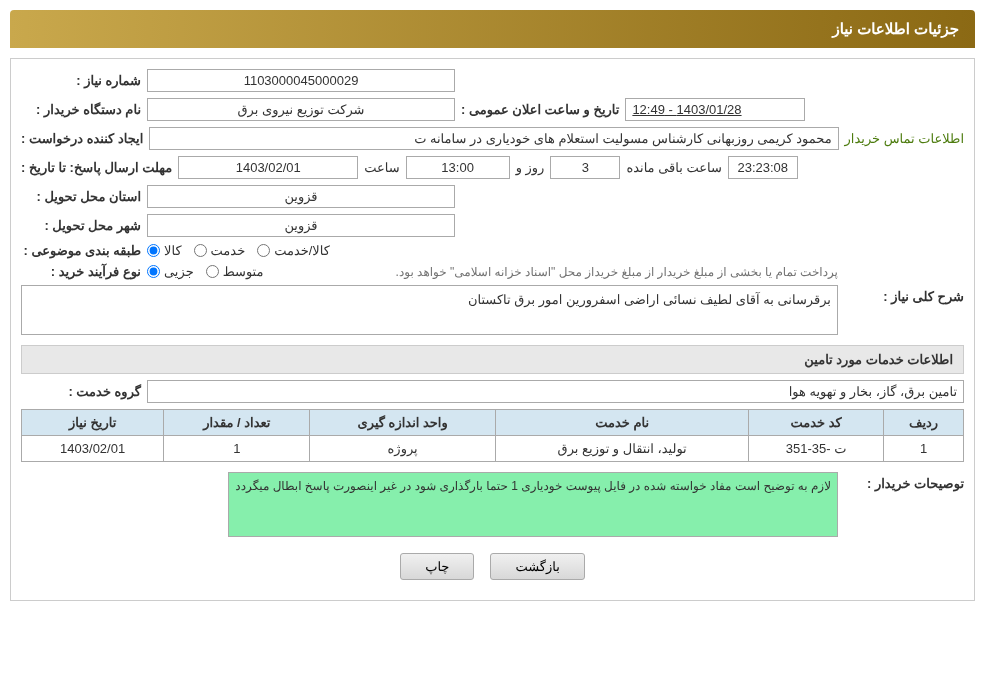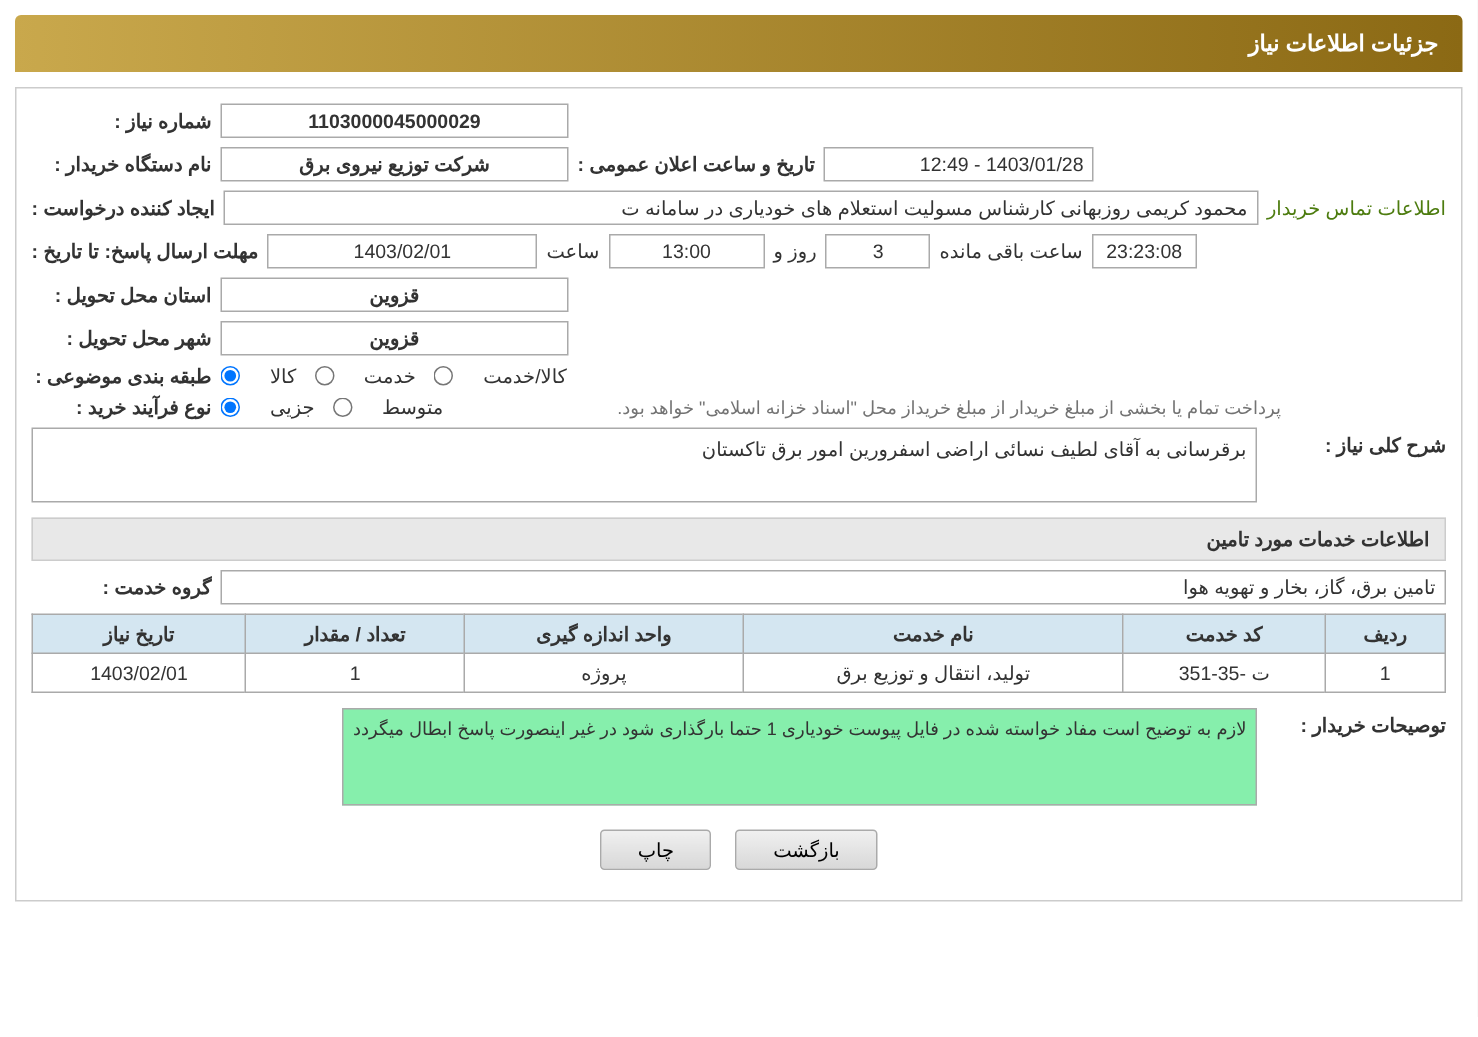--- a/index.html
+++ b/index.html
@@ -46,21 +46,21 @@
       text-align: right;
       color: #333;
     }
     .form-field {
       border: 1px solid #aaa;
       background: #fff;
       padding: 3px 6px;
       min-height: 22px;
       text-align: right;
     }
-    .field-wide { width: 232px; font-weight: bold; }
+    .field-wide { width: 308px; }
     .field-medium { width: 180px; }
     .field-small { width: 104px; }
     .field-xsmall { width: 70px; }
     .section-header {
       background: #e8e8e8;
       border: 1px solid #ccc;
       padding: 6px 10px;
       font-weight: bold;
       text-align: right;
       margin: 10px 0 6px 0;
@@ -73,21 +73,21 @@
     }
     .radio-group {
       display: flex;
       gap: 12px;
       align-items: center;
       direction: rtl;
     }
     .radio-item {
       display: flex;
       align-items: center;
-      gap: 20px;
+      gap: 4px;
     }
     .description-box {
       border: 1px solid #aaa;
       min-height: 50px;
       padding: 6px;
       text-align: right;
       background: #fff;
       width: 100%;
       direction: rtl;
     }
@@ -155,21 +155,21 @@
   </div>
 
   <div class="content-area watermark-area">
 
     <div class="form-row">
       <div class="form-field field-wide" style="text-align:center;">1103000045000029</div>
       <div class="form-label">شماره نیاز :</div>
     </div>
 
     <div class="form-row">
-      <div class="form-field field-medium" style="text-align:right;">1403/01/28 - 12:49</div>
+      <div class="form-field field-medium" style="text-align:left;text-decoration:underline;">1403/01/28 - 12:49</div>
       <div class="form-label">تاریخ و ساعت اعلان عمومی :</div>
       <div class="form-field field-wide" style="text-align:center;">شرکت توزیع نیروی برق</div>
       <div class="form-label">نام دستگاه خریدار :</div>
     </div>
 
     <div class="form-row">
       <a class="link-blue">اطلاعات تماس خریدار</a>
       <div class="form-field" style="flex:1; ">محمود کریمی روزبهانی کارشناس  مسولیت استعلام های خودیاری در سامانه ت</div>
       <div class="form-label">ایجاد کننده درخواست :</div>
     </div>

